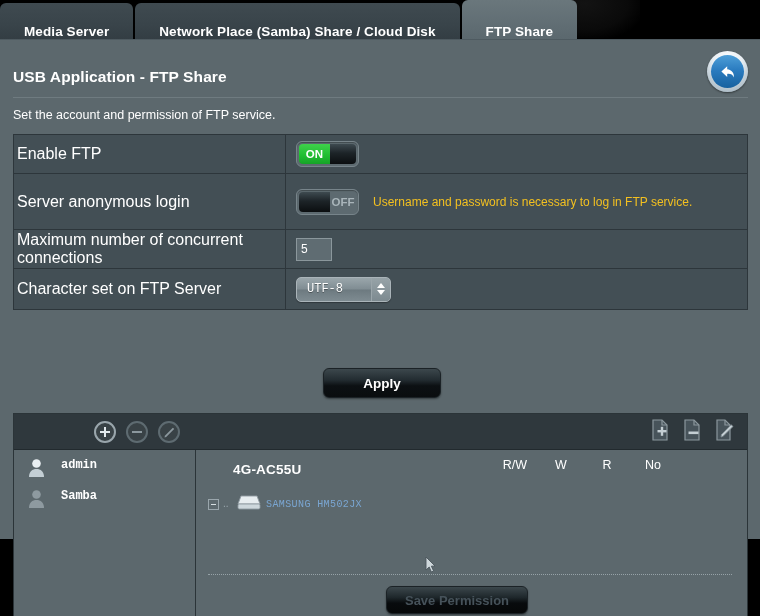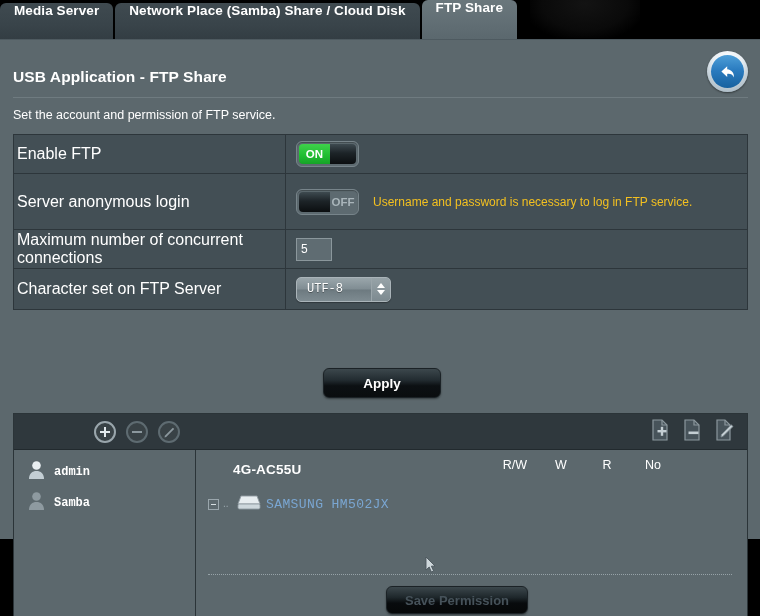--- a/index.html
+++ b/index.html
@@ -25,22 +25,22 @@
     align-items: flex-end;
   }
   .tabbar-shade {
     position: absolute; right: 120px; top: 0;
     width: 110px; height: 38px;
     background: radial-gradient(ellipse at 50% 10%, #131313 0%, #0a0a0a 55%, #000 80%);
     pointer-events: none;
   }
   .tab {
     height: 36px;
-    display: flex; align-items: flex-start; justify-content: center;
-    padding: 0 14px;
+    display: flex; align-items: flex-end; justify-content: center;
+    padding: 0 24px;
     color: #ffffff;
     font-size: 13.5px;
     font-weight: bold;
     letter-spacing: .1px;
     border-radius: 6px 6px 0 0;
     background: linear-gradient(to bottom, #3f4a50 0%, #39444a 60%, #333d43 100%);
     position: relative;
     z-index: 1;
     white-space: nowrap;
   }
@@ -272,22 +272,22 @@
     height: 195px;
     display: flex;
   }
   .users {
     width: 182px;
     flex: 0 0 182px;
     border-right: 1px solid #2b3438;
     padding: 8px 0 0 14px;
   }
   .user-row {
-    display: flex; align-items: center;
-    gap: 9px;
+    display: flex; align-items: flex-start;
+    gap: 16px;
     height: 28px;
     cursor: pointer;
     margin-bottom: 3px;
   }
   .user-name {
     color: #ffffff;
     font-size: 12px;
     font-family: "Liberation Mono", monospace;
     font-weight: bold;
   }
@@ -331,21 +331,21 @@
     flex: 0 0 11px;
   }
   .expander:before {
     content: ""; position: absolute;
     left: 2px; top: 4px; width: 5px; height: 1px;
     background: #d6dee1;
   }
   .dots { width: 9px; color: #9aa6ac; font-size: 10px; line-height: 1; }
   .disk-label {
     color: #7aa6d2;
-    font-size: 13px;
+    font-size: 10px;
     font-family: "Liberation Mono", monospace;
     letter-spacing: .4px;
     cursor: pointer;
   }
   .dashline {
     position: absolute; left: 12px; top: 124px;
     width: 524px; height: 0;
     border-top: 1px dotted #96a2a7;
   }
   .savebtn {

